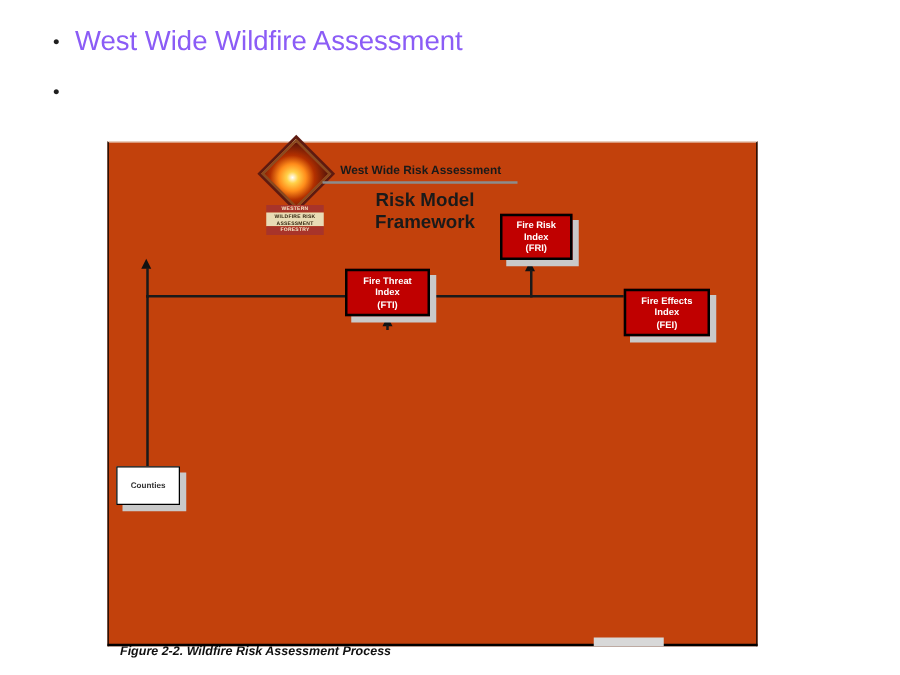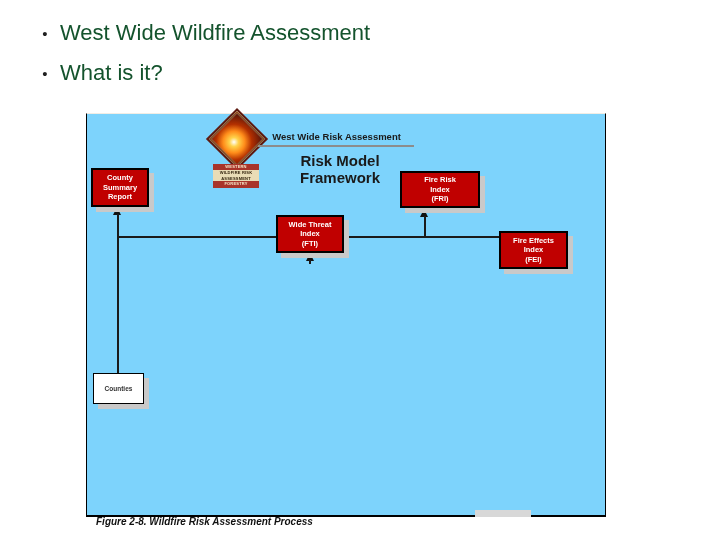--- a/index.html
+++ b/index.html
@@ -4,25 +4,25 @@
 <style>
   html,body{margin:0;padding:0;}
   body{
     width:720px;height:540px;position:relative;background:#ffffff;
     font-family:"Liberation Sans",sans-serif;overflow:hidden;
   }
   
   .bullets{position:absolute;left:30px;top:18px;}
   .bullet-row{display:flex;align-items:flex-start;height:40px;color:#1f1f1f;}
   .bullet-marker{width:30px;text-align:center;font-size:15px;line-height:32px;color:#1f1f1f;}
-  .bullet-text{font-size:22px;line-height:30px;color:#14532d;}
+  .bullet-text{font-size:22px;line-height:30px;color:#8b5cf6;}
   
   .panel{
     position:absolute;left:86px;top:113px;width:520px;height:404px;
-    background:#7dd3fc;box-sizing:border-box;
+    background:#c2410c;box-sizing:border-box;
     border-left:1px solid #000;border-right:1px solid #000;
     border-bottom:2px solid #000;border-top:1px solid #f1ede5;
   }
   .abs{position:absolute;}
   
   .diamond{
     left:130px;top:5px;width:36px;height:36px;transform:rotate(45deg);
     border:2px solid #8a4a1f;box-shadow:0 0 0 2px #5e1a10;
     background:radial-gradient(circle at 50% 62%,#ffffff 0%,#ffd24a 16%,#ff8c1a 38%,#b33000 62%,#55140a 100%);
   }
@@ -42,21 +42,21 @@
   .node.red{
     background:var(--node-red,#c00000);border:2px solid var(--node-border,#000);
     color:#fff;font-weight:bold;font-size:7.5px;line-height:9.5px;
     box-shadow:5px 5px 0 var(--shadow,#c9c9c9);
   }
   .node.plain{
     background:#fff;border:1px solid #000;color:#333;font-weight:bold;
     font-size:6.5px;line-height:8px;box-shadow:5px 5px 0 var(--shadow,#c9c9c9);
   }
   .n-county{left:4px;top:54px;width:58px;height:39px;}
-  .n-fri{left:313px;top:57px;width:80px;height:37px;}
+  .n-fri{left:313px;top:57px;width:58px;height:37px;}
   .n-fti{left:189px;top:101px;width:68px;height:38px;}
   .n-fei{left:412px;top:101px;width:69px;height:38px;margin-top:16px;}
   .n-counties{left:6px;top:259px;width:51px;height:31px;}
   
   .line{background:#1a1a1a;z-index:1;}
   .tri-up{
     width:0;height:0;border-left:4.5px solid transparent;border-right:4.5px solid transparent;
     border-bottom:8px solid #111;z-index:1;
   }
   
@@ -69,21 +69,20 @@
 </head>
 <body>
 
 <div class="bullets">
   <div class="bullet-row">
     <span class="bullet-marker">•</span>
     <span class="bullet-text">West Wide Wildfire Assessment</span>
   </div>
   <div class="bullet-row">
     <span class="bullet-marker">•</span>
-    <span class="bullet-text">What is it?</span>
   </div>
 </div>
 
 <div class="panel">
 
   <div class="abs diamond"></div>
   <div class="abs logo-bands">
     <span class="band red" style="height:6px">WESTERN</span>
     <span class="band tan" style="height:6px">WILDFIRE RISK</span>
     <span class="band tan" style="height:5px">ASSESSMENT</span>
@@ -98,30 +97,27 @@
   <div class="abs line" style="left:30px;top:122px;width:2px;height:137px"></div>
   <div class="abs tri-up" style="left:26px;top:93px"></div>
   <div class="abs line" style="left:30px;top:100px;width:2px;height:24px"></div>
   <div class="abs tri-up" style="left:333px;top:95px"></div>
   <div class="abs line" style="left:337px;top:102px;width:2px;height:22px"></div>
   <div class="abs tri-up" style="left:219px;top:139px"></div>
   <div class="abs line" style="left:222px;top:146px;width:2px;height:4px"></div>
   <div class="abs tri-up" style="left:442px;top:139px"></div>
   <div class="abs line" style="left:445px;top:146px;width:2px;height:5px"></div>
 
-  <div class="abs node red n-county">County
-Summary
-Report</div>
   <div class="abs node red n-fri">Fire Risk
 Index
 (FRI)</div>
-  <div class="abs node red n-fti">Wide Threat
+  <div class="abs node red n-fti">Fire Threat
 Index
 (FTI)</div>
   <div class="abs node red n-fei">Fire Effects
 Index
 (FEI)</div>
   <div class="abs node plain n-counties">Counties</div>
 
   <div class="abs remnant"></div>
 </div>
 
-<div class="caption">Figure 2-8.  Wildfire Risk Assessment Process</div>
+<div class="caption">Figure 2-2.  Wildfire Risk Assessment Process</div>
 
 </body></html>

